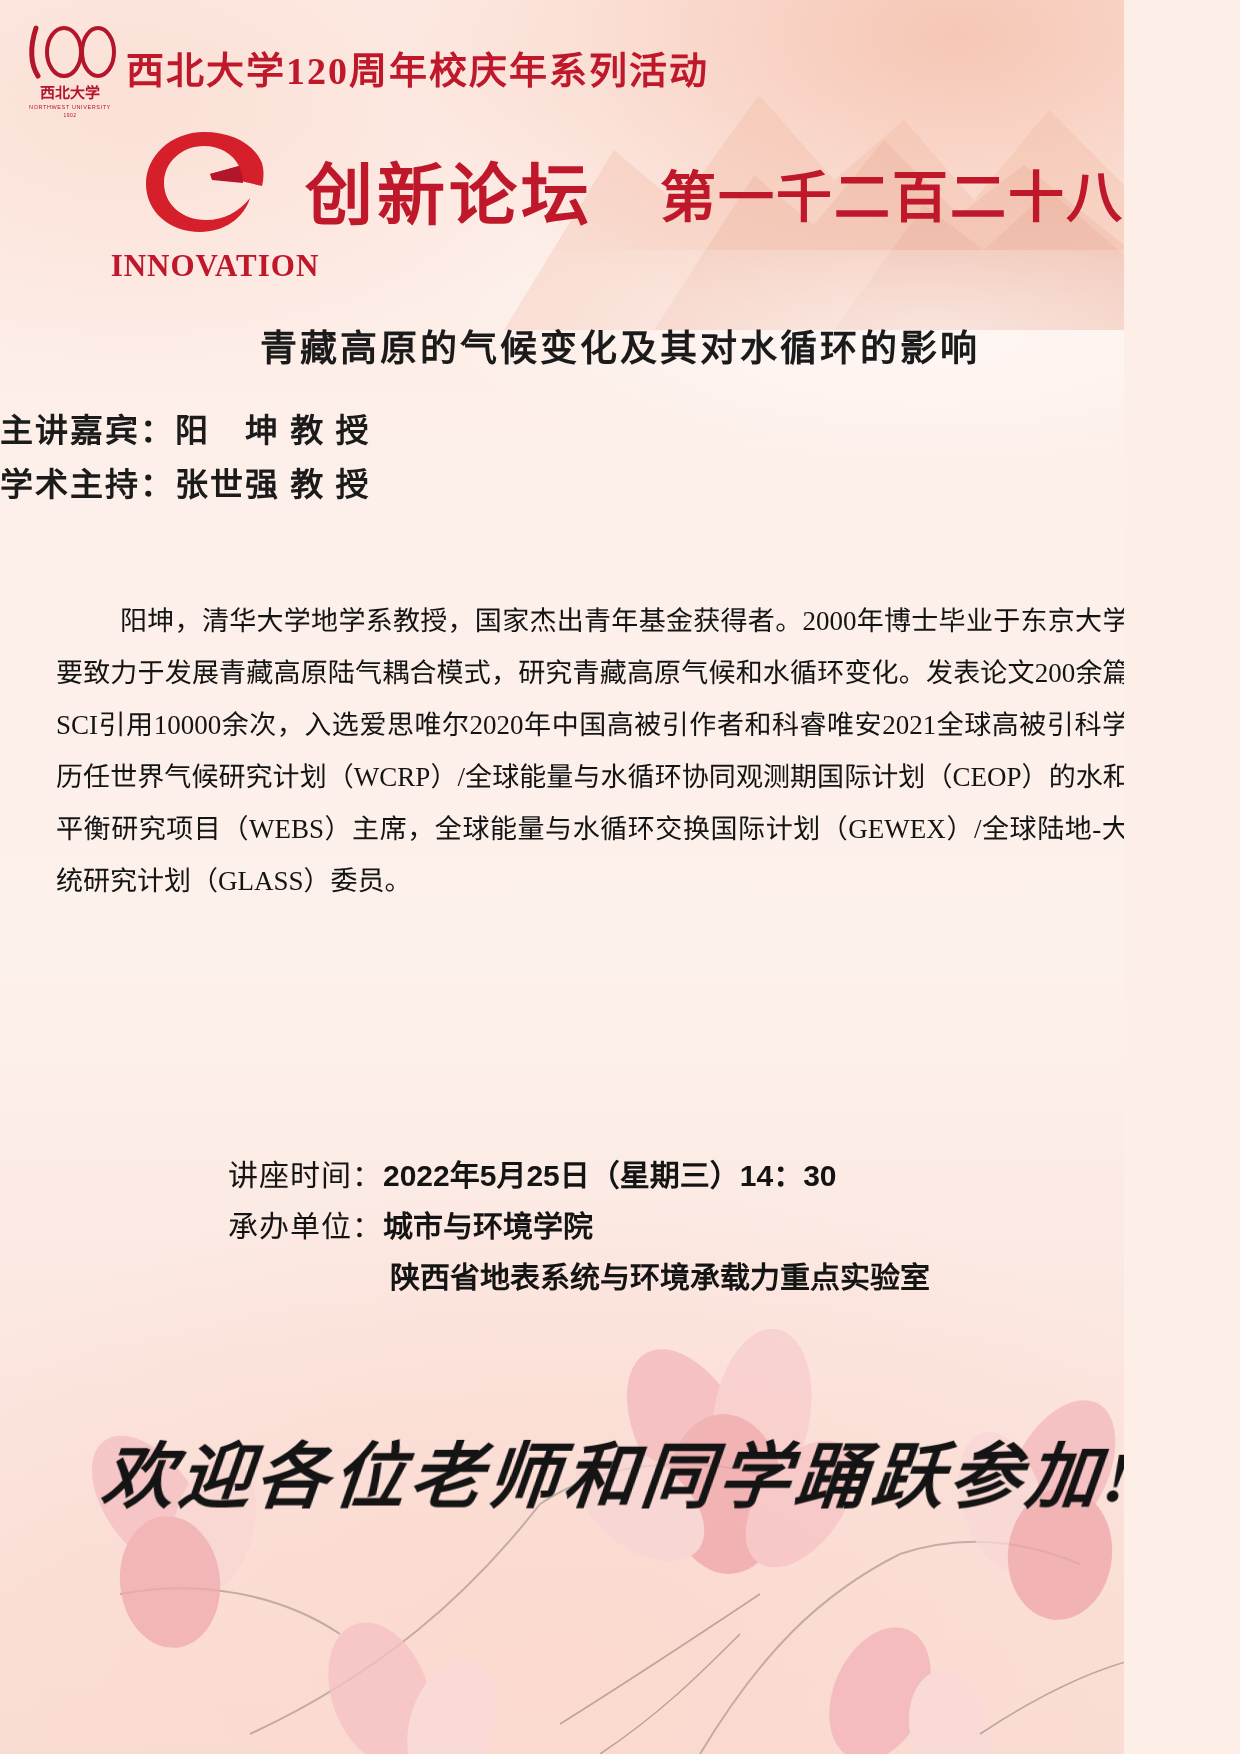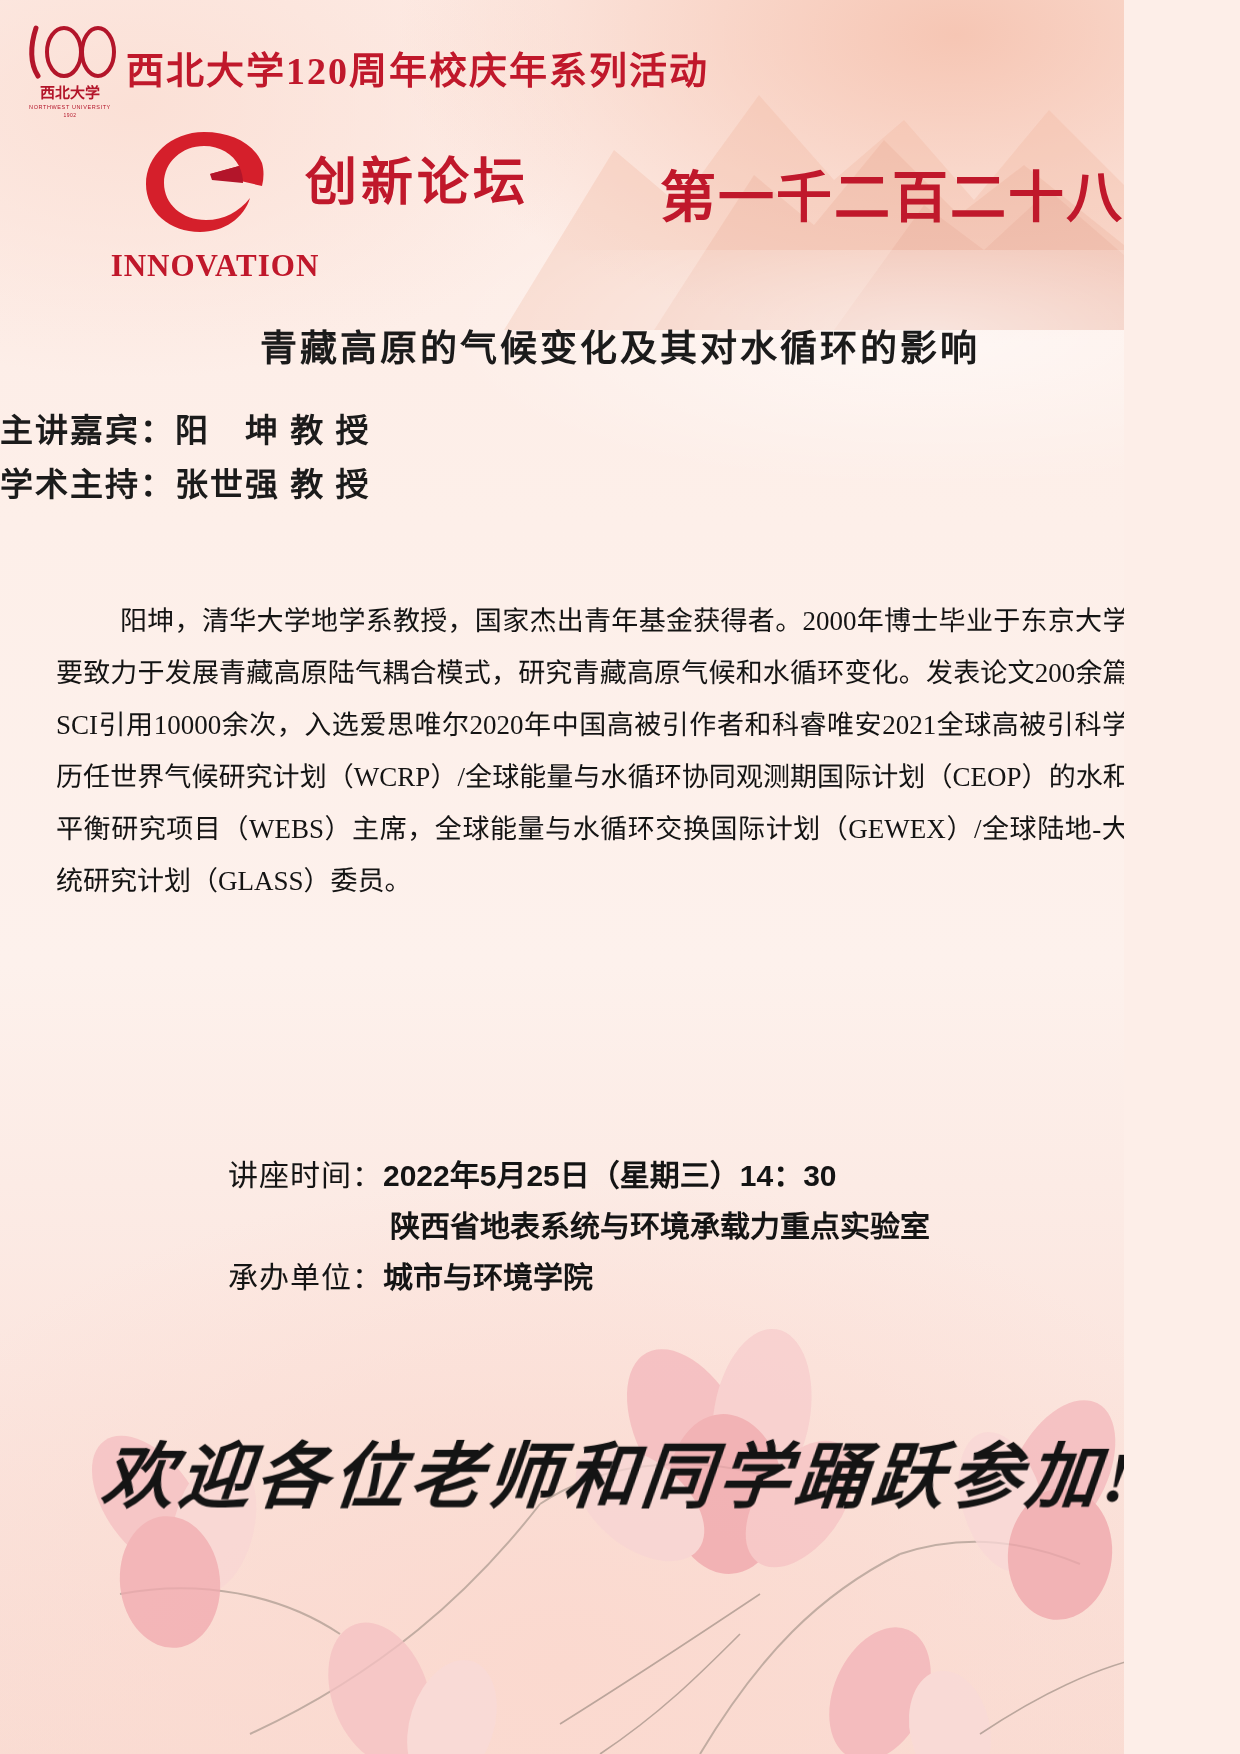--- a/index.html
+++ b/index.html
@@ -81,21 +81,21 @@
     font-size: 31px;
     font-weight: bold;
     letter-spacing: 1px;
     color: #c0182b;
   }
   .forum-title {
     position: absolute;
     left: 305px; top: 140px;
     font-family: "Liberation Serif", serif;
     font-weight: bold;
-    font-size: 52px;
+    font-size: 68px;
     letter-spacing: 4px;
     color: #c0182b;
     white-space: nowrap;
   }
   .forum-no {
     position: absolute;
     left: 660px; top: 152px;
     font-family: "Liberation Serif", serif;
     font-weight: bold;
     font-size: 56px;
@@ -246,22 +246,22 @@
       <path d="M560,690 C640,640 700,600 760,560"></path>
       <path d="M600,720 C660,680 700,640 740,600"></path>
       <path d="M980,700 C1040,660 1100,630 1160,620"></path>
     </g>
   </svg>
 
   <div class="info">
     <div class="row">
       <span class="lbl">讲座时间：</span><span class="val">2022年5月25日（星期三）14：30</span>
     </div>
+    <div class="row">
+      <span class="lbl">承办单位：</span><span class="val">城市与环境学院</span>
+    </div>
     <div class="row row-indent">
       <span class="val">陕西省地表系统与环境承载力重点实验室</span>
     </div>
-    <div class="row">
-      <span class="lbl">承办单位：</span><span class="val">城市与环境学院</span>
-    </div>
   </div>
 
   <div class="welcome">欢迎各位老师和同学踊跃参加!</div>
 </div>
 
 </body></html>

